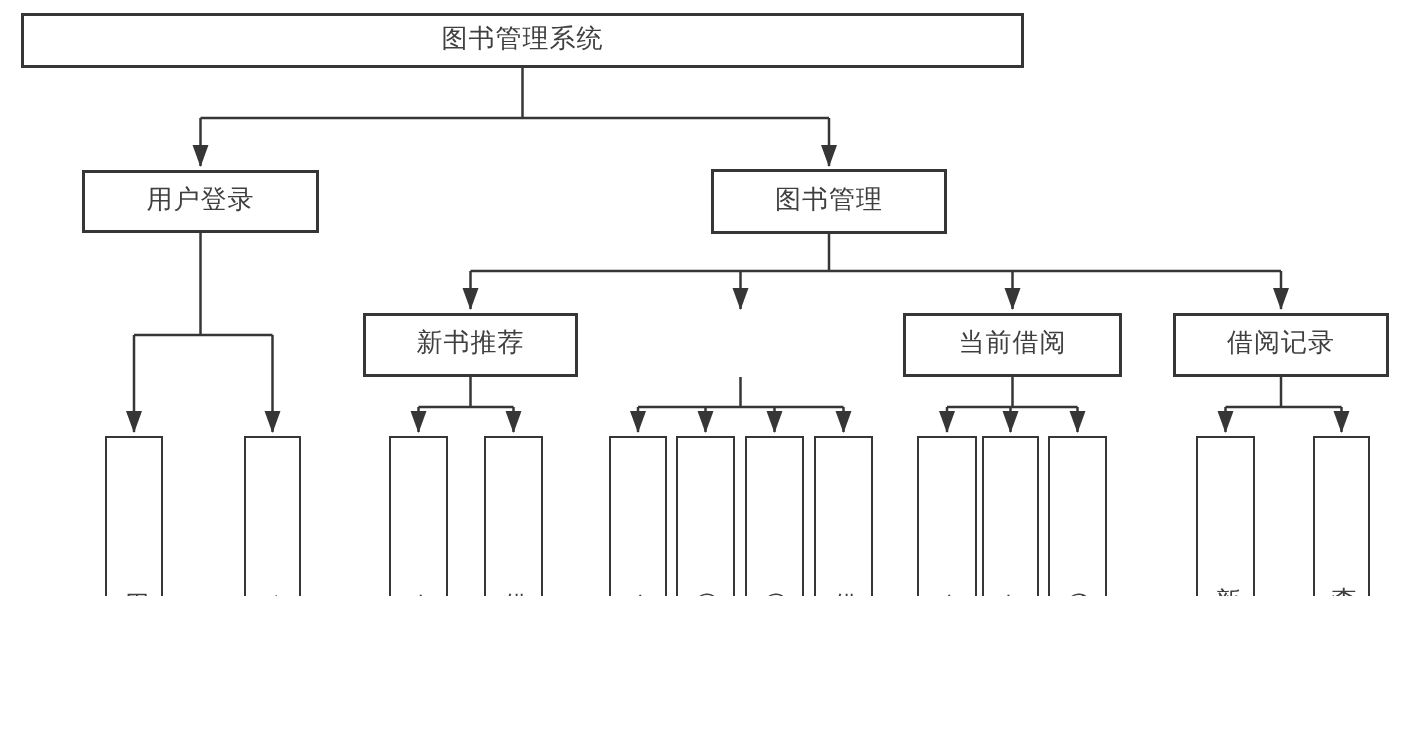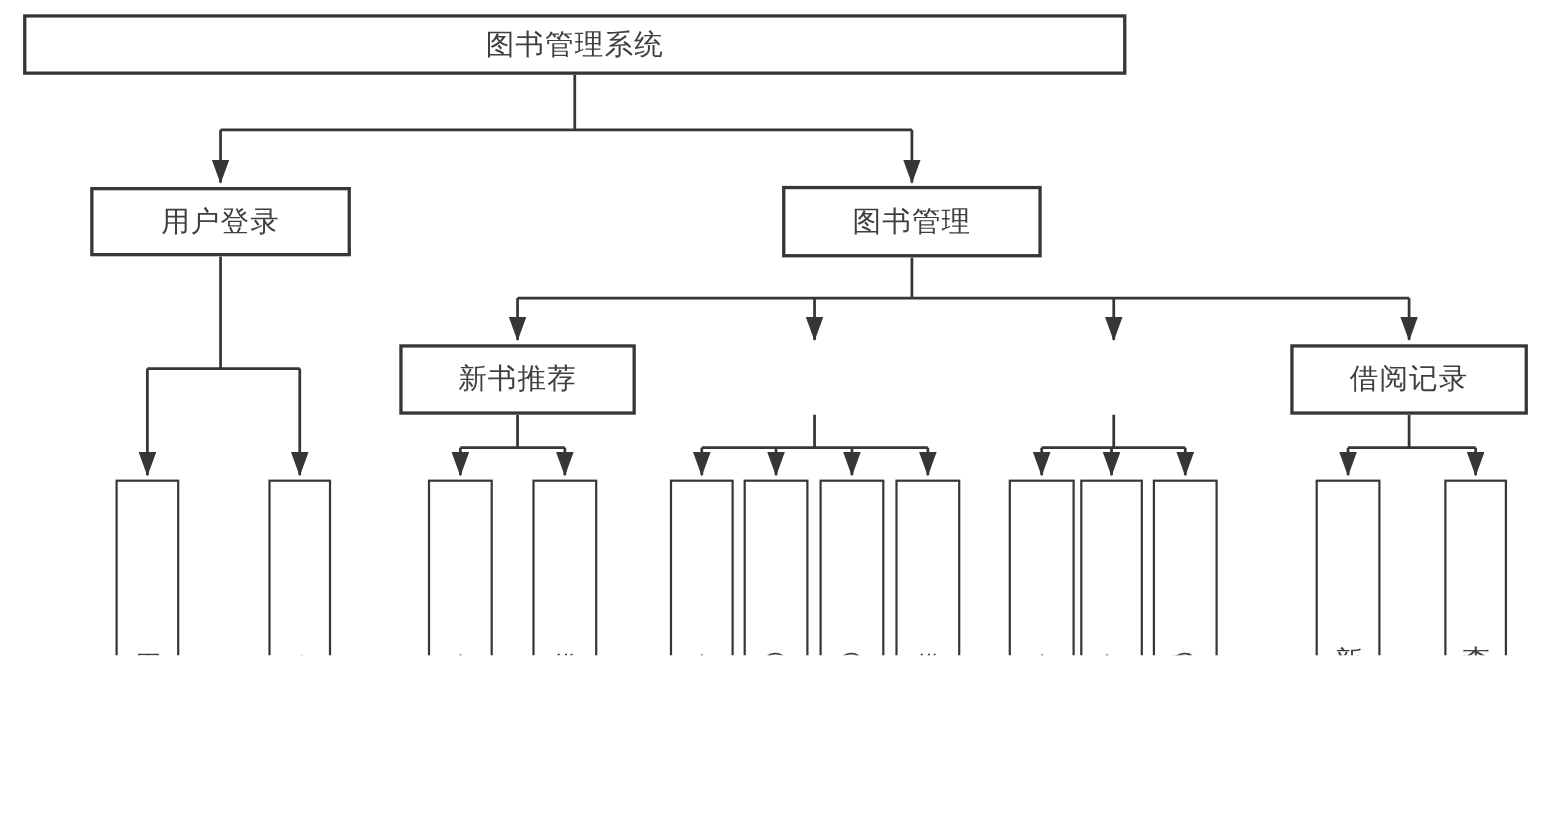--- a/index.html
+++ b/index.html
@@ -1,18 +1,18 @@
 <!DOCTYPE html>
 <html><head>
 <meta charset="utf-8">
 <style>
   html,body { margin:0; padding:0; background:#ffffff; }
   .canvas {
     position:relative; width:1405px; height:596px; background:#ffffff;
-    font-family:Liberation Serif, serif;
+    font-family:Liberation Mono, monospace;
     color:#3f3f3f; overflow:hidden;
   }
   .connectors { position:absolute; left:0; top:0; width:1405px; height:747px; }
   .box {
     position:absolute; box-sizing:border-box; background:#ffffff;
     border:3px solid #363636; display:flex; align-items:center; justify-content:center;
     font-size:26px; letter-spacing:1px; line-height:1.15; white-space:nowrap;
     color:#3f3f3f;
   }
   .vbox {
@@ -80,20 +80,21 @@
       <path d="M1341.5 407 V432" marker-end="url(#arrow)"></path>
     </g>
   </svg>
 
   <div class="box" style="left:21px; top:13px; width:1003px; height:55px;">图书管理系统</div>
 
   <div class="box" style="left:82px; top:170px; width:237px; height:63px;">用户登录</div>
   <div class="box" style="left:363px; top:313px; width:215px; height:64px;">新书推荐</div>
 
   <div class="box" style="left:711px; top:169px; width:236px; height:65px;">图书管理</div>
+  <div class="box" style="left:903px; top:313px; width:219px; height:64px;">当前借阅</div>
   <div class="box" style="left:1173px; top:313px; width:216px; height:64px;text-align:center;">借阅记录</div>
 
   <div class="box vbox" style="left:105px; top:436px; width:58px; height:301px;">用户登录</div>
   <div class="box vbox" style="left:244px; top:436px; width:57px; height:301px;">注销登录</div>
 
   <div class="box vbox" style="left:389px; top:436px; width:59px; height:301px;">查询图书</div>
   <div class="box vbox" style="left:484px; top:436px; width:59px; height:301px;">借阅图书</div>
 
   <div class="box vbox" style="left:609px; top:436px; width:58px; height:301px;">查询图书</div>
   <div class="box vbox tight" style="left:676px; top:436px; width:59px; height:301px;">新增图书（管理员）</div>

